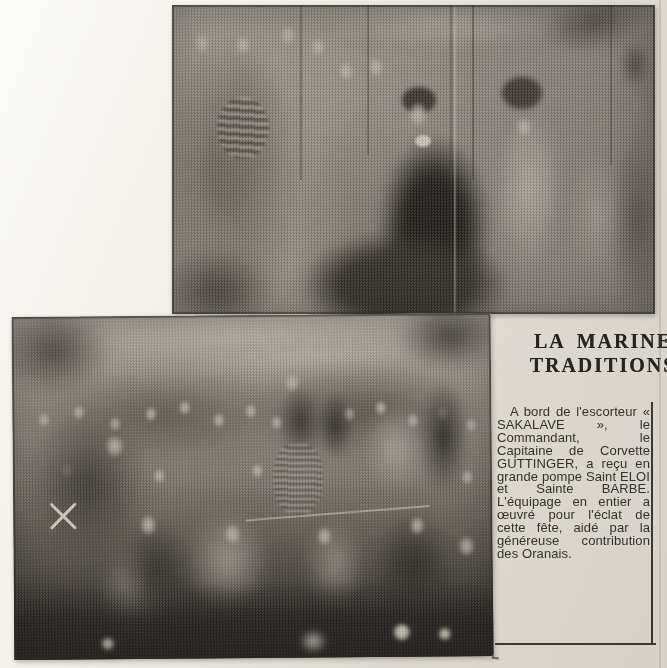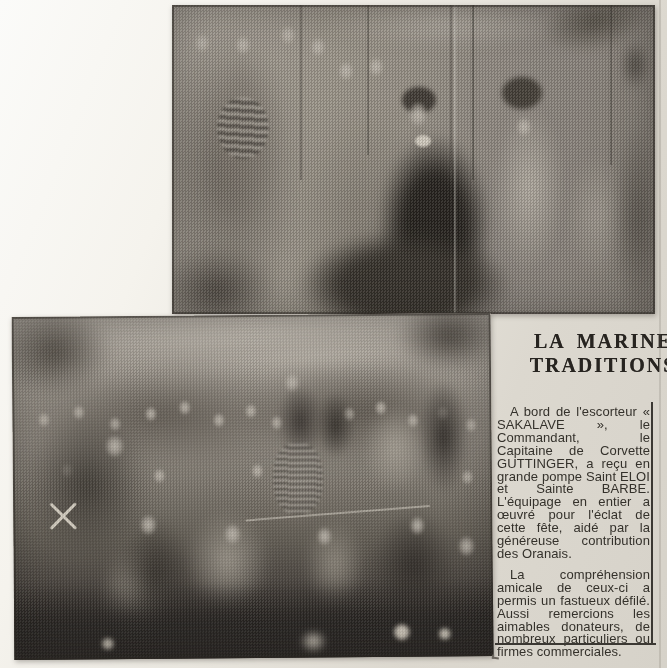--- a/index.html
+++ b/index.html
@@ -146,21 +146,20 @@
     <div class="edge"></div>
   </div>
 
   <article class="article">
     <h1 class="headline">
       <span>LA MARINE</span>
       <span>TRADITIONS</span>
     </h1>
     <div class="body-copy">
       <p>A bord de l'escorteur « SAKALAVE », le Commandant, le Capitaine de Corvette GUTTINGER, a reçu en grande pompe Saint ELOI et Sainte BARBE. L'équipage en entier a œuvré pour l'éclat de cette fête, aidé par la généreuse contribution des Oranais.</p>
-      <p>La compréhension amicale de ceux-ci a permis un fastueux défilé. Aussi remercions les aimables donateurs, de nombreux particuliers ou firmes commerciales.</p>
     </div>
     <div class="rule-v"></div>
     <div class="rule-h"></div>
     <div class="corner-mark"></div>
   </article>
 
   <div class="paper-crease"></div>
 </div>
 
 </body></html>

